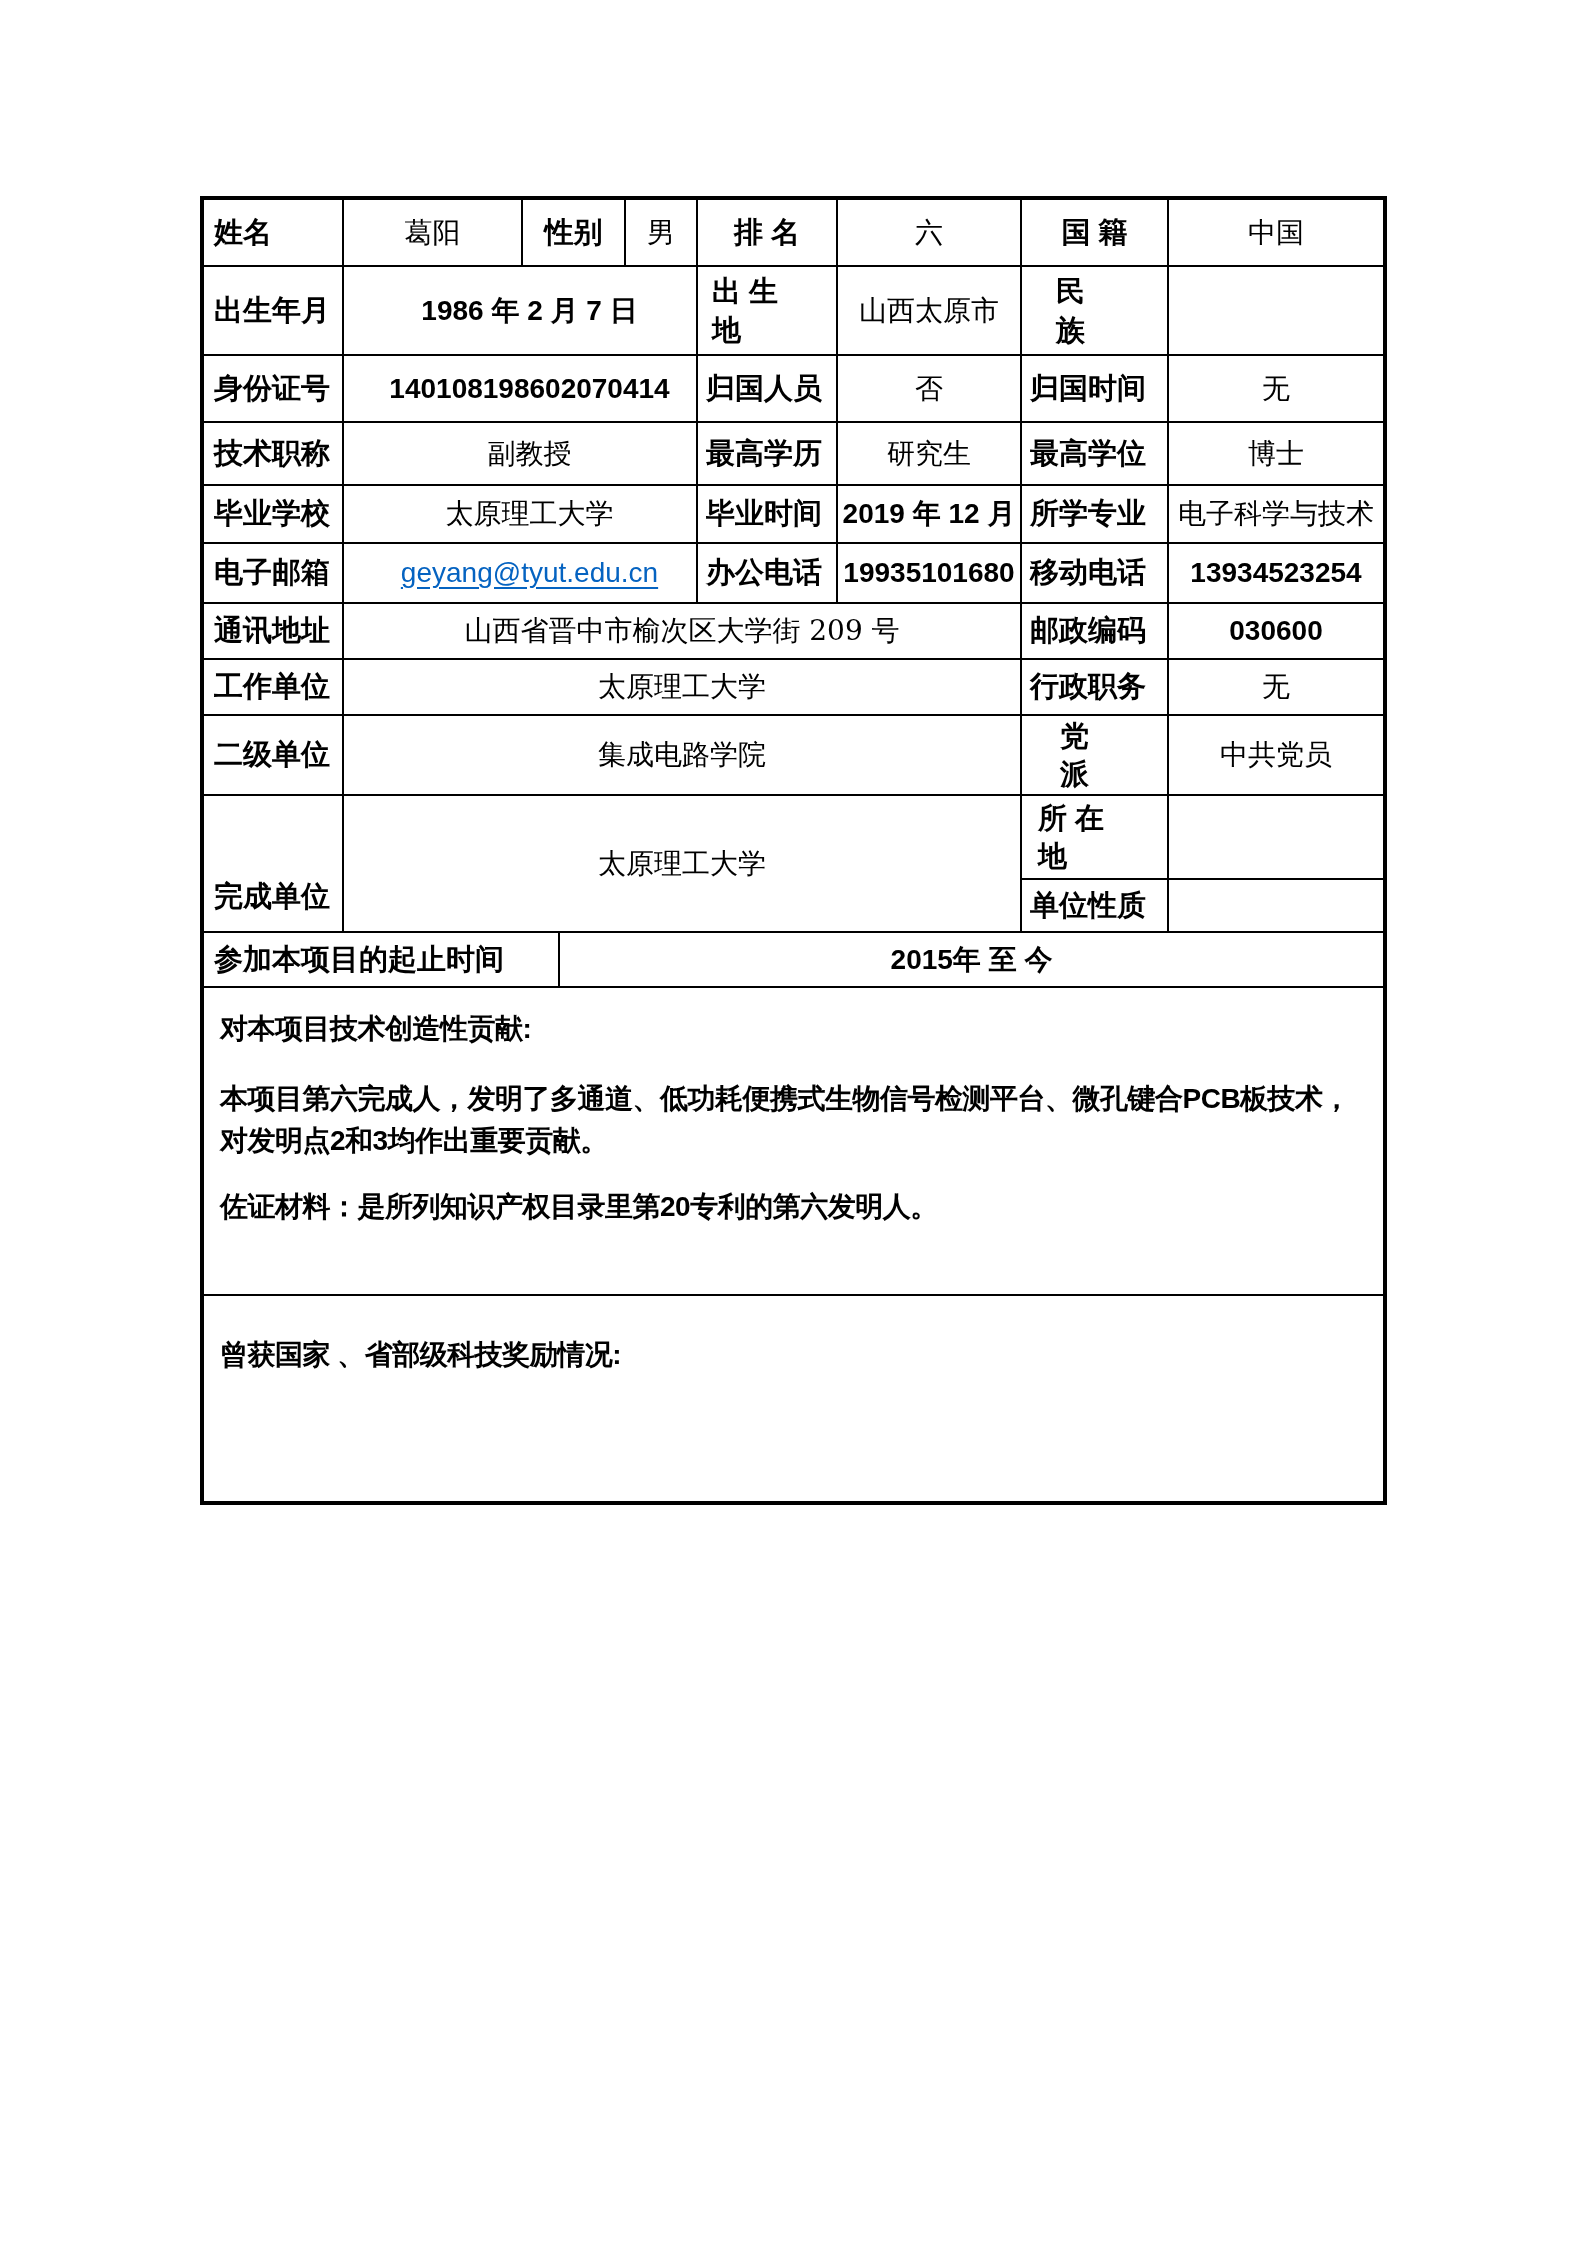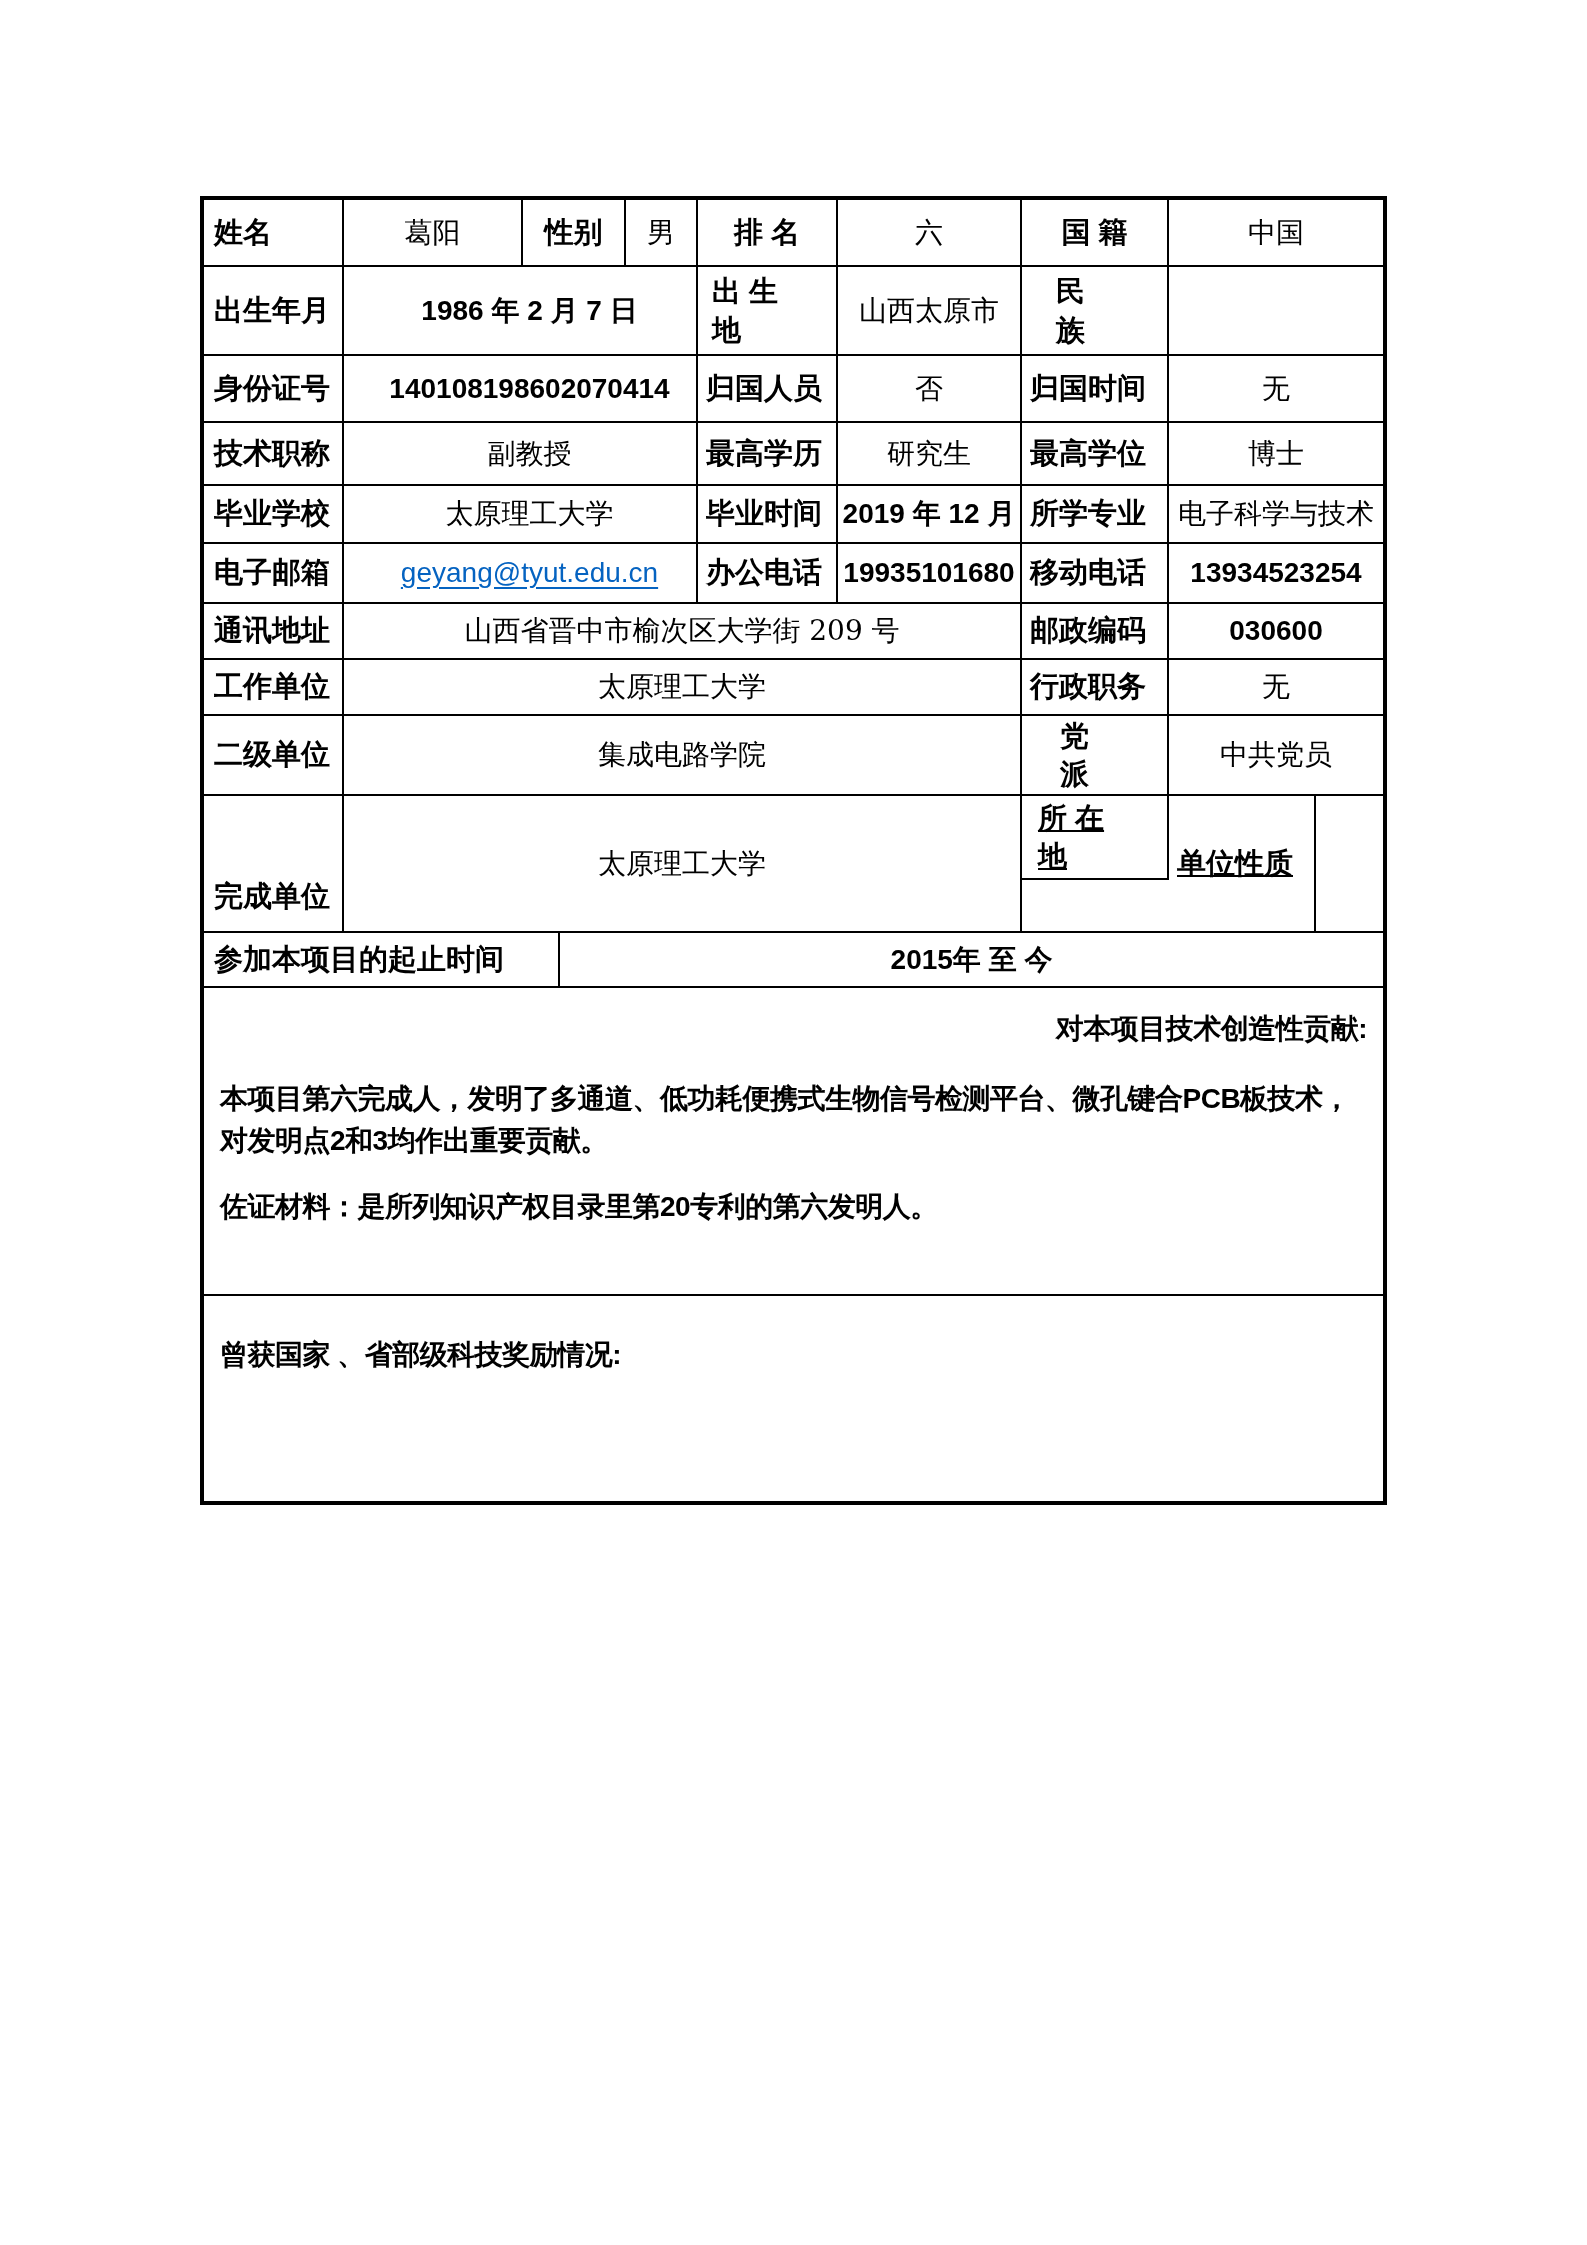--- a/index.html
+++ b/index.html
@@ -33,31 +33,31 @@
        justify-content:flex-start;padding-left:10px;text-align:left;}
   .lab.center{justify-content:center;padding-left:0;text-align:center;}
   .lab.pad8{padding-left:8px;}
   .lab.bottom{align-items:flex-end;padding-bottom:14px;}
   .pre{white-space:pre-line;line-height:1.32;}
 
   .val{font-family:"DejaVu Serif","Liberation Serif",serif;font-weight:400;font-size:28px;
        justify-content:center;text-align:center;}
   .val.num{font-family:"Liberation Sans",sans-serif;font-weight:600;}
 
-  .stack{display:flex;flex-direction:row;text-decoration:underline;}
+  .stack{display:flex;flex-direction:column;}
   .srow{display:flex;border-bottom:2px solid #000;box-sizing:border-box;flex:0 0 auto;}
   .srow.noline{border-bottom:none;flex:1 1 auto;}
 
   a.email{font-family:"Liberation Sans",sans-serif;font-weight:400;font-size:28px;
           text-decoration:underline;text-underline-offset:5px;cursor:pointer;}
 
   .block{display:block;padding:12px 16px 0 16px;align-items:flex-start;}
   .block p{font-family:"Liberation Sans",sans-serif;font-weight:600;font-size:28px;
            margin:0;line-height:1.5;letter-spacing:-0.5px;}
-  .block p.heading{margin-top:8px;text-align:right;}
+  .block p.heading{margin-top:8px;}
   .block p.body{margin-top:28px;}
   .block p.evidence{margin-top:24px;}
   .block p.awards{margin-top:26px;}
 </style>
 </head>
 <body>
 
 <div class="page">
 
   <div class="tbl">

